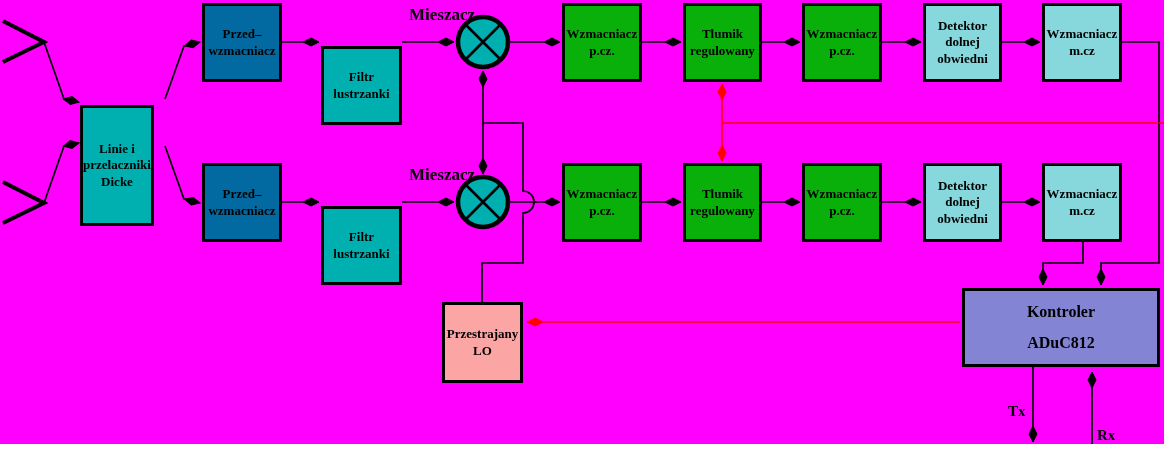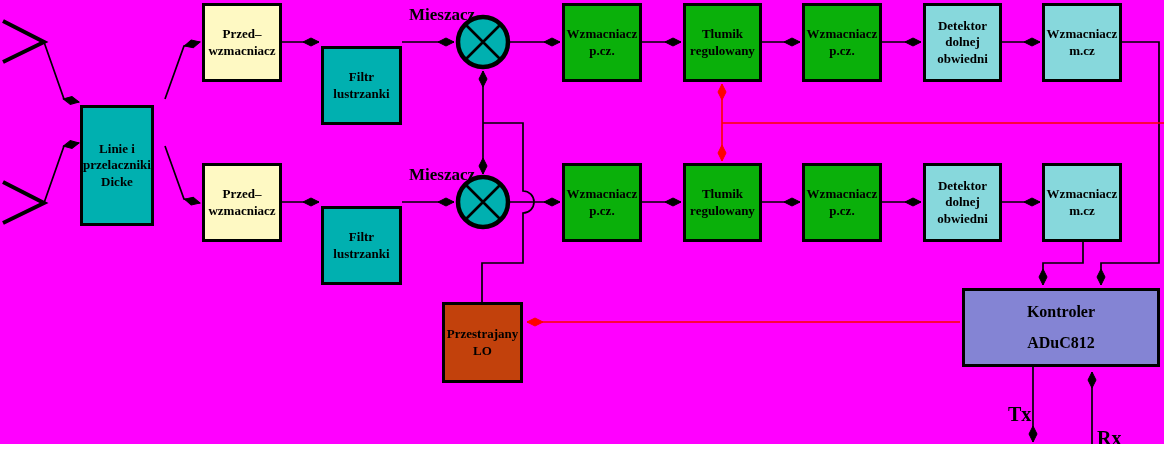--- a/index.html
+++ b/index.html
@@ -9,27 +9,27 @@
     font-family:"Liberation Serif","DejaVu Serif",serif;
     font-weight:bold;color:#000;
   }
   .wires{position:absolute;left:0;top:0;width:1164px;height:449px;}
   .box{
     position:absolute;box-sizing:border-box;border:3px solid #000;
     display:flex;flex-direction:column;align-items:center;justify-content:center;
     text-align:center;font-size:13px;line-height:1.25;letter-spacing:0px;
   }
   .c-teal{background:#00b0b0;margin-top:43px;}
-  .c-pink{background:#fef9c3;}
+  .c-pink{background:#0369a1;}
   .c-green{background:#0ab00a;}
   .c-ltblue{background:#87d8dc;}
-  .c-salmon{background:#c2410c;}
+  .c-salmon{background:#fca5a5;}
   .c-purple{background:#8484d4;}
   .floatlbl{position:absolute;font-size:17px;line-height:1;white-space:nowrap;}
-  .portlbl{position:absolute;font-size:20px;line-height:1;white-space:nowrap;font-family:Liberation Serif, serif;}
+  .portlbl{position:absolute;font-size:15px;line-height:1;white-space:nowrap;font-family:Liberation Serif, serif;}
   .controller{font-size:16px;row-gap:11px;}
   .whitestrip{position:absolute;left:0;top:444px;width:1164px;height:5px;background:#ffffff;}
 </style>
 </head>
 <body>
 
 <div class="stage">
 
   <svg class="wires" viewBox="0 0 1164 449">
     <defs>

